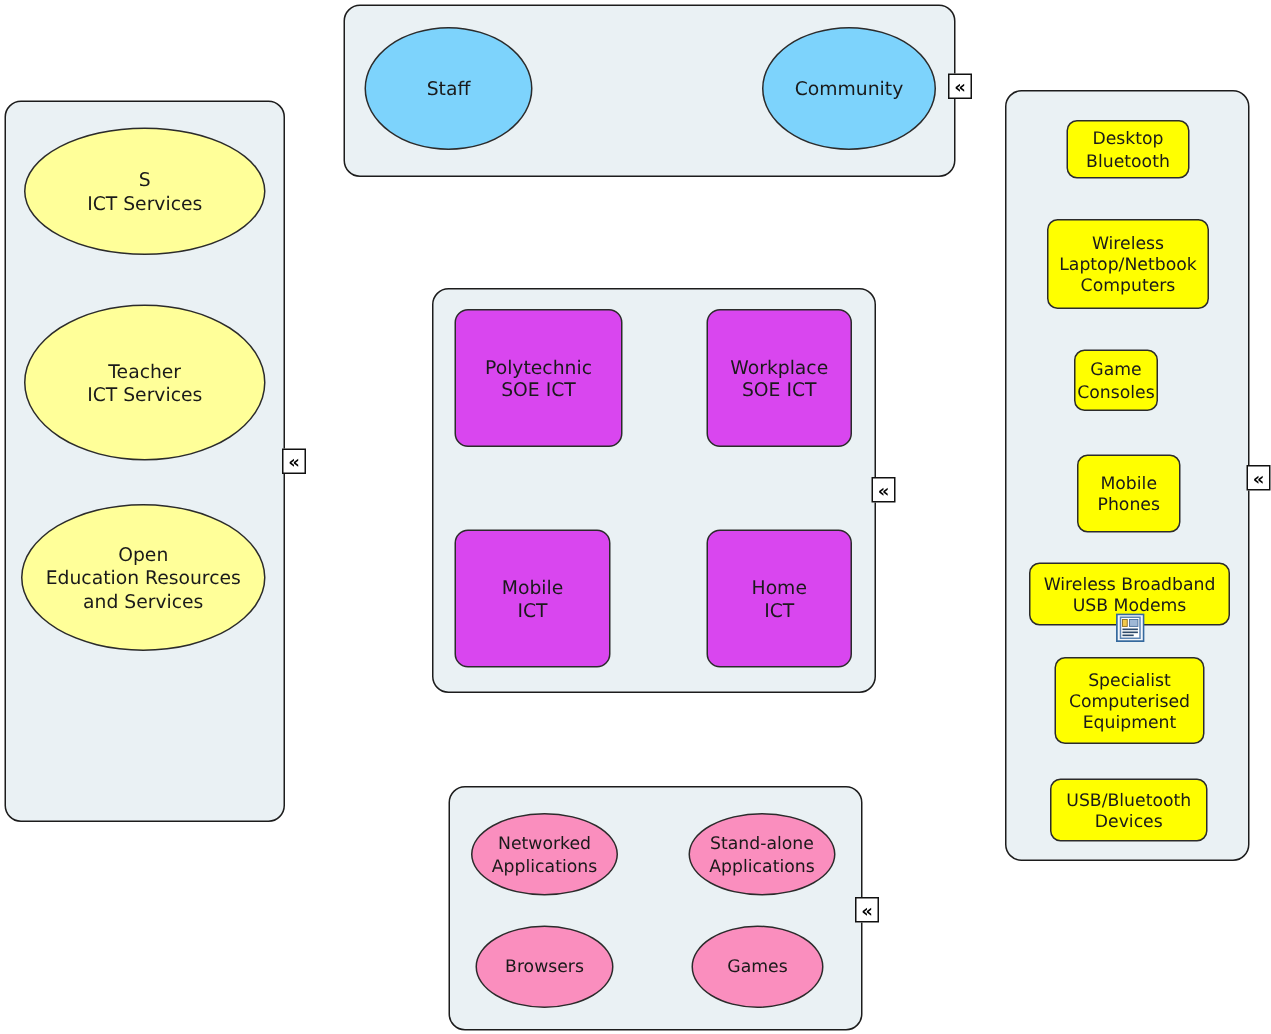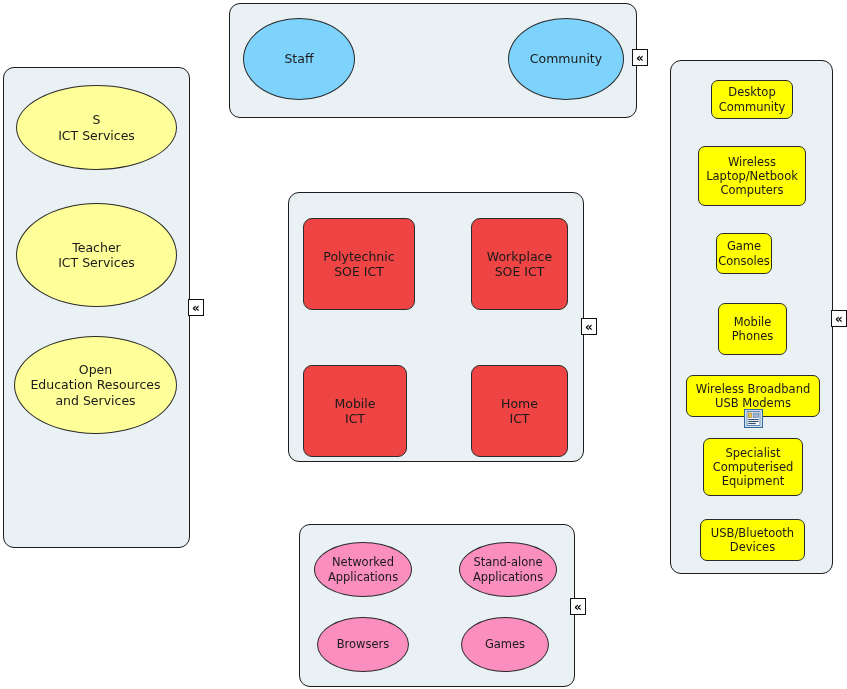--- a/index.html
+++ b/index.html
@@ -76,23 +76,22 @@
     border: 1.3px solid #2b2b2b;
     box-sizing: border-box;
     display: flex;
     align-items: center;
     justify-content: center;
     text-align: center;
     line-height: 1.22;
     white-space: pre-line;
   }
   .rbox.green {
-    background: #ef4444;
+    background: #d946ef;
     border-radius: 9px;
-    margin-top: 12px;
   }
   .rbox.yellow-bright {
     background: #ffff00;
     border-radius: 7px;
   }
 
   
   .note-icon {
     position: absolute;
     width: 19px;
@@ -178,21 +177,21 @@
     <span class="label">Games</span>
   </div>
   <div class="collapse-marker" style="left:570px; top:598px;">
     <span>«</span>
   </div>
 
   <div class="group" style="left:670px; top:60px; width:163px; height:514px;">
   </div>
   <div class="rbox yellow-bright" style="left:711px; top:80px; width:82px; height:39px; font-size:11.5px;">
     <span class="label">Desktop
-Community</span>
+Bluetooth</span>
   </div>
   <div class="rbox yellow-bright" style="left:698px; top:146px; width:108px; height:60px; font-size:11.5px;">
     <span class="label">Wireless
 Laptop/Netbook
 Computers</span>
   </div>
   <div class="rbox yellow-bright" style="left:716px; top:233px; width:56px; height:41px; font-size:11.5px;">
     <span class="label">Game
 Consoles</span>
   </div>

